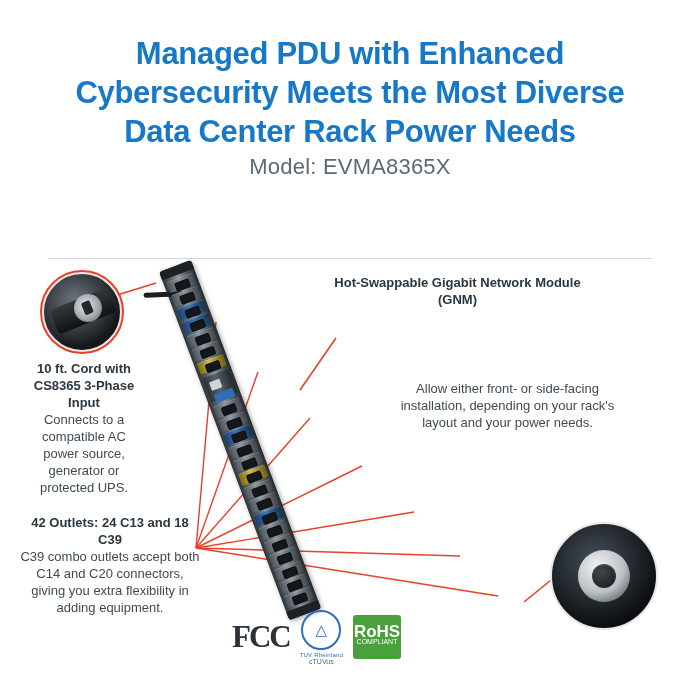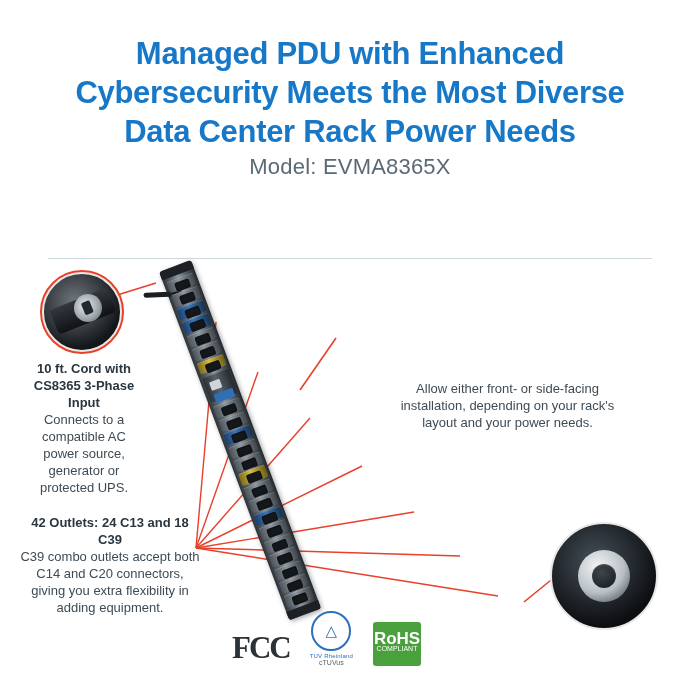--- a/index.html
+++ b/index.html
@@ -250,22 +250,22 @@
   }
 
   
   .certs {
     position: absolute;
     left: 232px;
     top: 608px;
     width: 250px;
     height: 58px;
     display: flex;
-    align-items: flex-end;
-    gap: 20px;
+    align-items: center;
+    gap: 10px;
   }
   .cert-fcc {
     font-family: "Liberation Serif", serif;
     font-weight: bold;
     font-size: 31px;
     color: #2b3238;
     letter-spacing: -2px;
   }
   .cert-ul {
     width: 40px; height: 40px;
@@ -400,20 +400,21 @@
     <span class="head">10 ft. Cord with CS8365 3-Phase Input</span>
     <span>Connects to a compatible AC power source, generator or protected UPS.</span>
   </div>
 
   <div class="callout c-outlets">
     <span class="head">42 Outlets: 24 C13 and 18 C39</span>
     <span>C39 combo outlets accept both C14 and C20 connectors, giving you extra flexibility in adding equipment.</span>
   </div>
 
   <div class="callout c-gnm">
+    <span class="head">Hot-Swappable Gigabit Network Module (GNM)</span>
   </div>
 
   <div class="callout c-mount">
     <span>Allow either front- or side-facing installation, depending on your rack's layout and your power needs.</span>
   </div>
 
   <div class="certs">
     <div class="cert-fcc">FCC</div>
     <div class="cert-tuv">
       <div class="tri">△</div>

